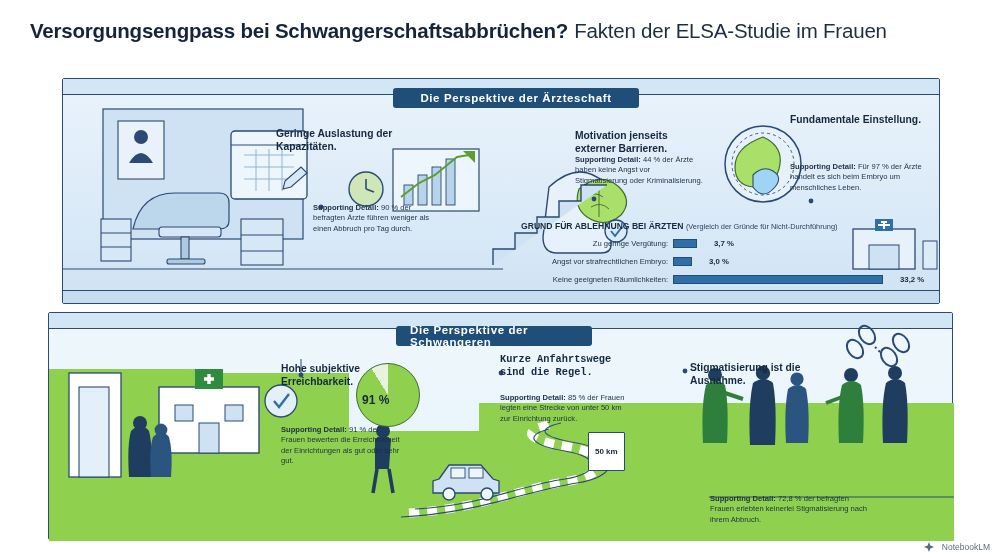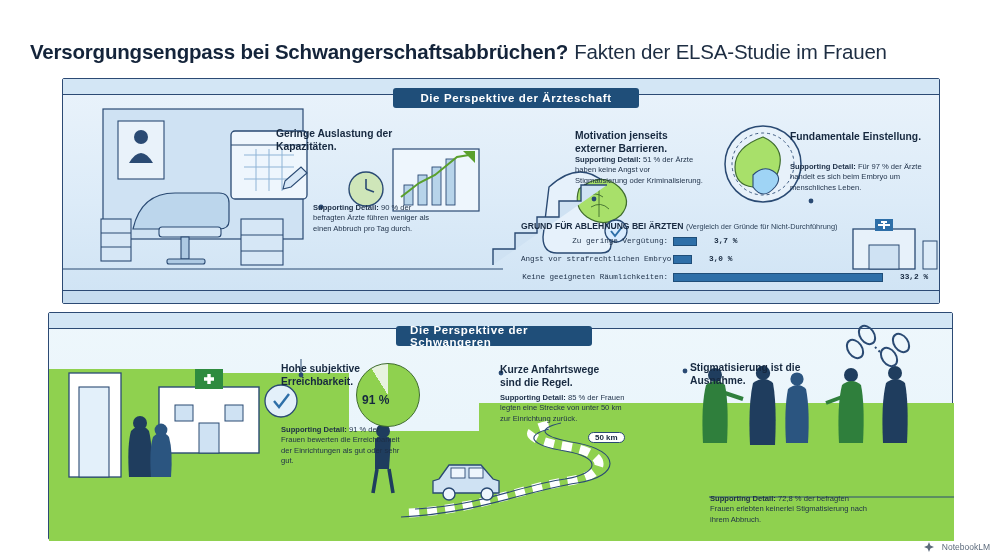--- a/index.html
+++ b/index.html
@@ -23,21 +23,20 @@
   
   .title-bar {
     position: absolute;
     left: 30px;
     top: 14px;
     width: 940px;
     height: 34px;
     display: flex;
     align-items: center;
     white-space: nowrap;
-    margin-top: 21px;
   }
   .title-strong {
     font-size: 20.5px;
     font-weight: bold;
     color: #14243a;
     letter-spacing: -0.2px;
   }
   .title-light {
     font-size: 20.5px;
     font-weight: normal;
@@ -152,22 +151,21 @@
   }
   .chart-title .sub {
     font-weight: normal;
     font-size: 7.4px;
     color: #2c4159;
   }
   .bar-row {
     position: absolute;
     height: 13px;
     display: flex;
-    align-items: flex-start;
-    font-family: Liberation Mono, monospace;
+    align-items: center;
   }
   .bar-label {
     font-size: 7.6px;
     color: #1d2f47;
     text-align: right;
     width: 152px;
     padding-right: 5px;
     box-sizing: border-box;
     white-space: nowrap;
   }
@@ -210,24 +208,24 @@
     font-size: 12px;
     font-weight: bold;
     color: #16283f;
   }
 
   
   .km-marker {
     position: absolute;
     left: 588px;
     top: 432px;
-    padding: 0 6px;
+    padding: 14px 6px;
     background: #ffffff;
     border: 1.2px solid #2a4a73;
-    border-radius: 7px;
+    border-radius: 1px;
     font-size: 8px;
     font-weight: bold;
     color: #16283f;
   }
 
   
   .footer {
     position: absolute;
     right: 10px;
     bottom: 6px;
@@ -332,24 +330,24 @@
 
   <div class="headline" style="left:276px; top:128px; width:120px;">Geringe Auslastung der Kapazitäten.</div>
   <div class="detail" style="left:313px; top:203px; width:124px;">
     <b>Supporting Detail:</b>
     <span>90 % der befragten Ärzte führen weniger als einen Abbruch pro Tag durch.</span>
   </div>
 
   <div class="headline" style="left:575px; top:130px; width:132px;">Motivation jenseits externer Barrieren.</div>
   <div class="detail" style="left:575px; top:155px; width:128px;">
     <b>Supporting Detail:</b>
-    <span>51 % der Ärzte haben keine Angst vor Stigmatisierung oder Kriminalisierung.</span>
-  </div>
-
-  <div class="headline" style="left:790px; top:131px; width:136px;">Fundamentale Einstellung.</div>
+    <span>44 % der Ärzte haben keine Angst vor Stigmatisierung oder Kriminalisierung.</span>
+  </div>
+
+  <div class="headline" style="left:790px; top:114px; width:136px;">Fundamentale Einstellung.</div>
   <div class="detail" style="left:790px; top:149px; width:132px;margin-top:13px;">
     <b>Supporting Detail:</b>
     <span>Für 97 % der Ärzte handelt es sich beim Embryo um menschliches Leben.</span>
   </div>
 
   <div class="chart-box">
     <div class="chart-title">
       <span>GRUND FÜR ABLEHNUNG BEI ÄRZTEN</span>
       <span class="sub">(Vergleich der Gründe für Nicht-Durchführung)</span>
     </div>
@@ -461,21 +459,21 @@
   <div class="pie-label">91 %</div>
 
   <div class="km-marker">50 km</div>
 
   <div class="headline" style="left:281px; top:363px; width:110px;">Hohe subjektive Erreichbarkeit.</div>
   <div class="detail" style="left:281px; top:425px; width:120px;">
     <b>Supporting Detail:</b>
     <span>91 % der Frauen bewerten die Erreichbarkeit der Einrichtungen als gut oder sehr gut.</span>
   </div>
 
-  <div class="headline" style="left:500px; top:364px; width:116px;">Kurze Anfahrtswege sind die Regel.</div>
+  <div class="headline" style="left:500px; top:353px; width:116px;font-family:Liberation Mono, monospace;">Kurze Anfahrtswege sind die Regel.</div>
   <div class="detail" style="left:500px; top:393px; width:126px;">
     <b>Supporting Detail:</b>
     <span>85 % der Frauen legten eine Strecke von unter 50 km zur Einrichtung zurück.</span>
   </div>
 
   <div class="headline" style="left:690px; top:362px; width:140px;">Stigmatisierung ist die Ausnahme.</div>
   <div class="detail" style="left:710px; top:494px; width:160px;">
     <b>Supporting Detail:</b>
     <span>72,8 % der befragten Frauen erlebten keinerlei Stigmatisierung nach ihrem Abbruch.</span>
   </div>

